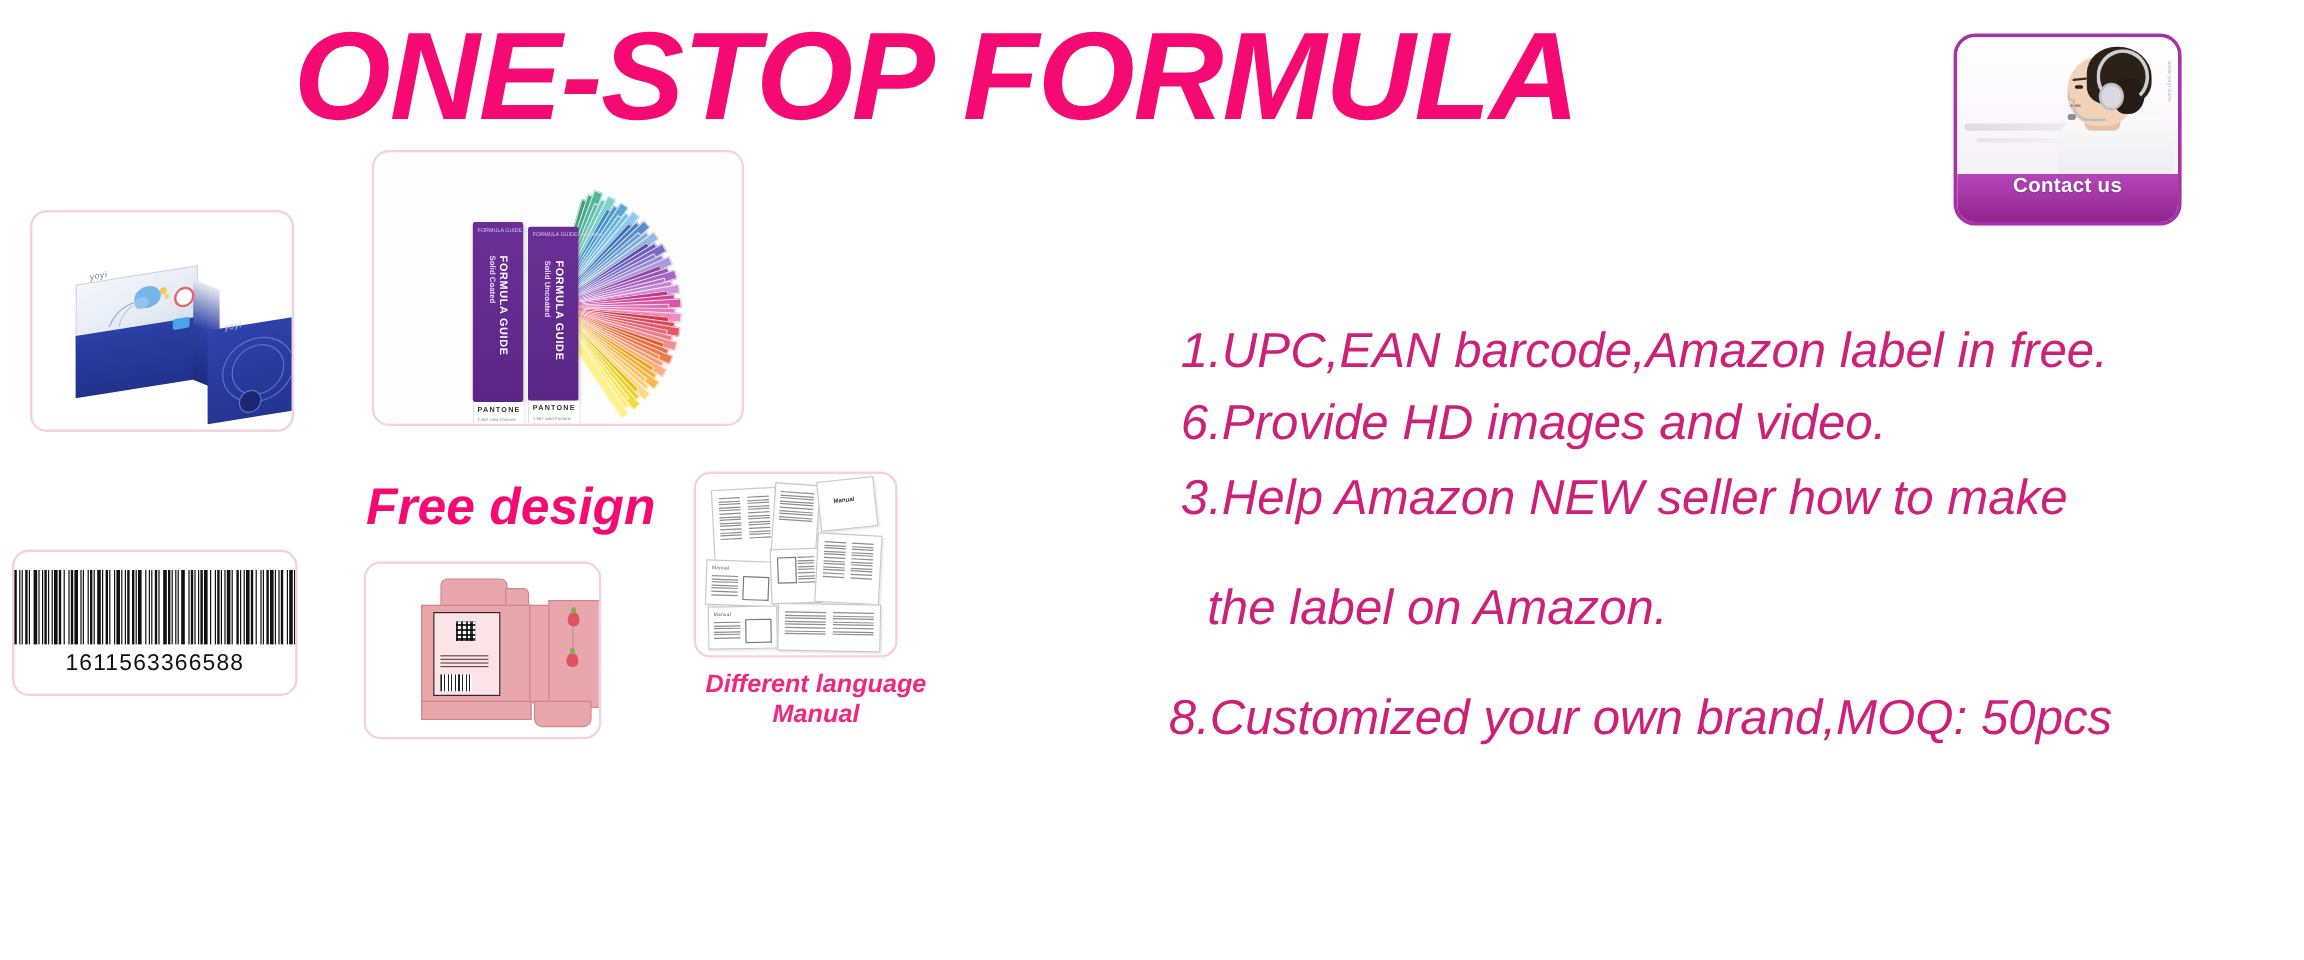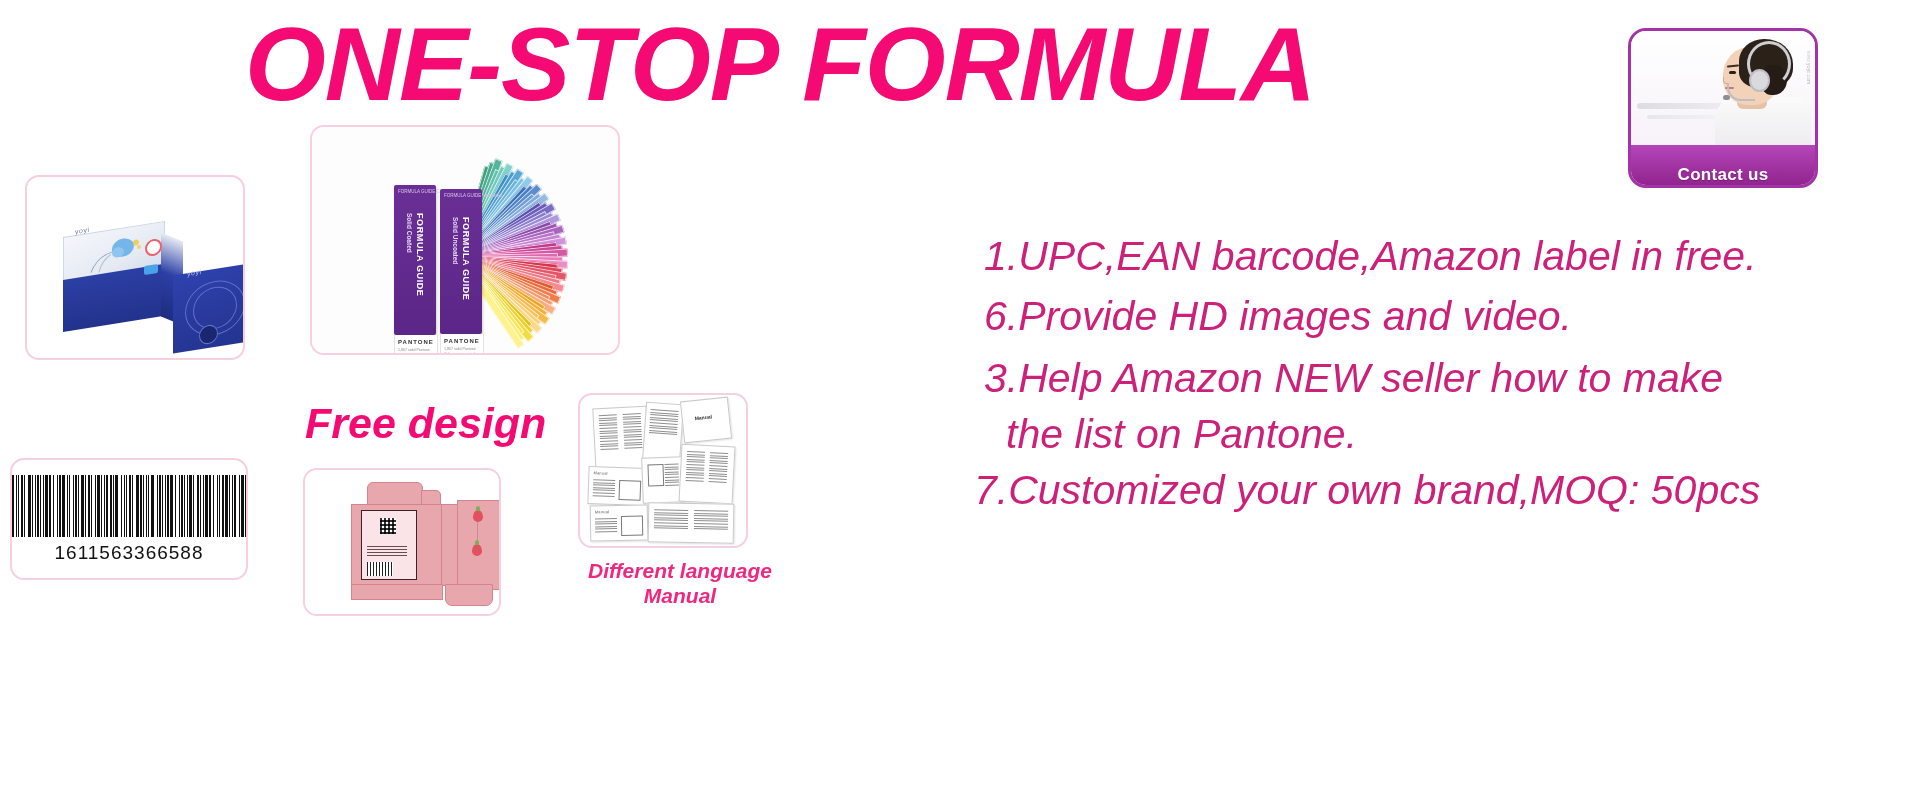--- a/index.html
+++ b/index.html
@@ -220,21 +220,21 @@
     background:#2c2118;border-radius:2px;}
   .ct-nose{position:absolute;left:92px;top:46px;width:5px;height:6px;
     border-left:1px solid #d9ab8c;border-bottom:1px solid #d9ab8c;border-radius:0 0 0 4px;}
   .ct-mouth{position:absolute;left:94px;top:56px;width:9px;height:2px;
     background:#c9796f;border-radius:2px;}
   .ct-side{position:absolute;right:4px;top:20px;font-size:4.5px;color:#b9a4c4;
     writing-mode:vertical-rl;letter-spacing:.4px;}
   .ct-bar{
     position:absolute;left:0;right:0;bottom:0;height:40px;
     background:linear-gradient(180deg,#b446b8 0%,#92248f 100%);
-    display:flex;align-items:flex-end;justify-content:center;
+    display:flex;align-items:flex-start;justify-content:center;
   }
   .ct-bar-label{
     color:#ffffff;font-size:17px;font-weight:700;letter-spacing:.3px;
     text-shadow:0 1px 1px rgba(0,0,0,.25);
   }
 
   
   .cap-free{
     position:absolute;left:305px;top:400px;width:240px;
     text-align:center;
@@ -251,20 +251,21 @@
   
   .features{
     position:absolute;left:960px;top:228px;width:950px;
   }
   .feat{
     color:#cc2079;
     font-style:italic;
     font-size:41px;
     line-height:56px;
     white-space:nowrap;
+    margin-top:36px;
   }
   .feat.f1{margin-left:24px;}
   .feat.f2{margin-left:24px;margin-top:4px;}
   .feat.f3{margin-left:24px;margin-top:6px;}
   .feat.f3b{margin-left:46px;}
   .feat.f4{margin-left:14px;}
 </style>
 </head>
 <body>
 
@@ -661,17 +662,17 @@
     </div>
     <div class="ct-bar">
       <span class="ct-bar-label">Contact us</span>
     </div>
   </div>
 
   <div class="features">
     <div class="feat f1">1.UPC,EAN barcode,Amazon label in free.</div>
     <div class="feat f2">6.Provide HD images and video.</div>
     <div class="feat f3">3.Help Amazon NEW seller how to make</div>
-    <div class="feat f3b">the list on Pantone.</div>
-    <div class="feat f4">7.Customized your own brand,MOQ: 50pcs</div>
+    <div class="feat f3b">the label on Amazon.</div>
+    <div class="feat f4">8.Customized your own brand,MOQ: 50pcs</div>
   </div>
 
 </div>
 
 </body></html>

